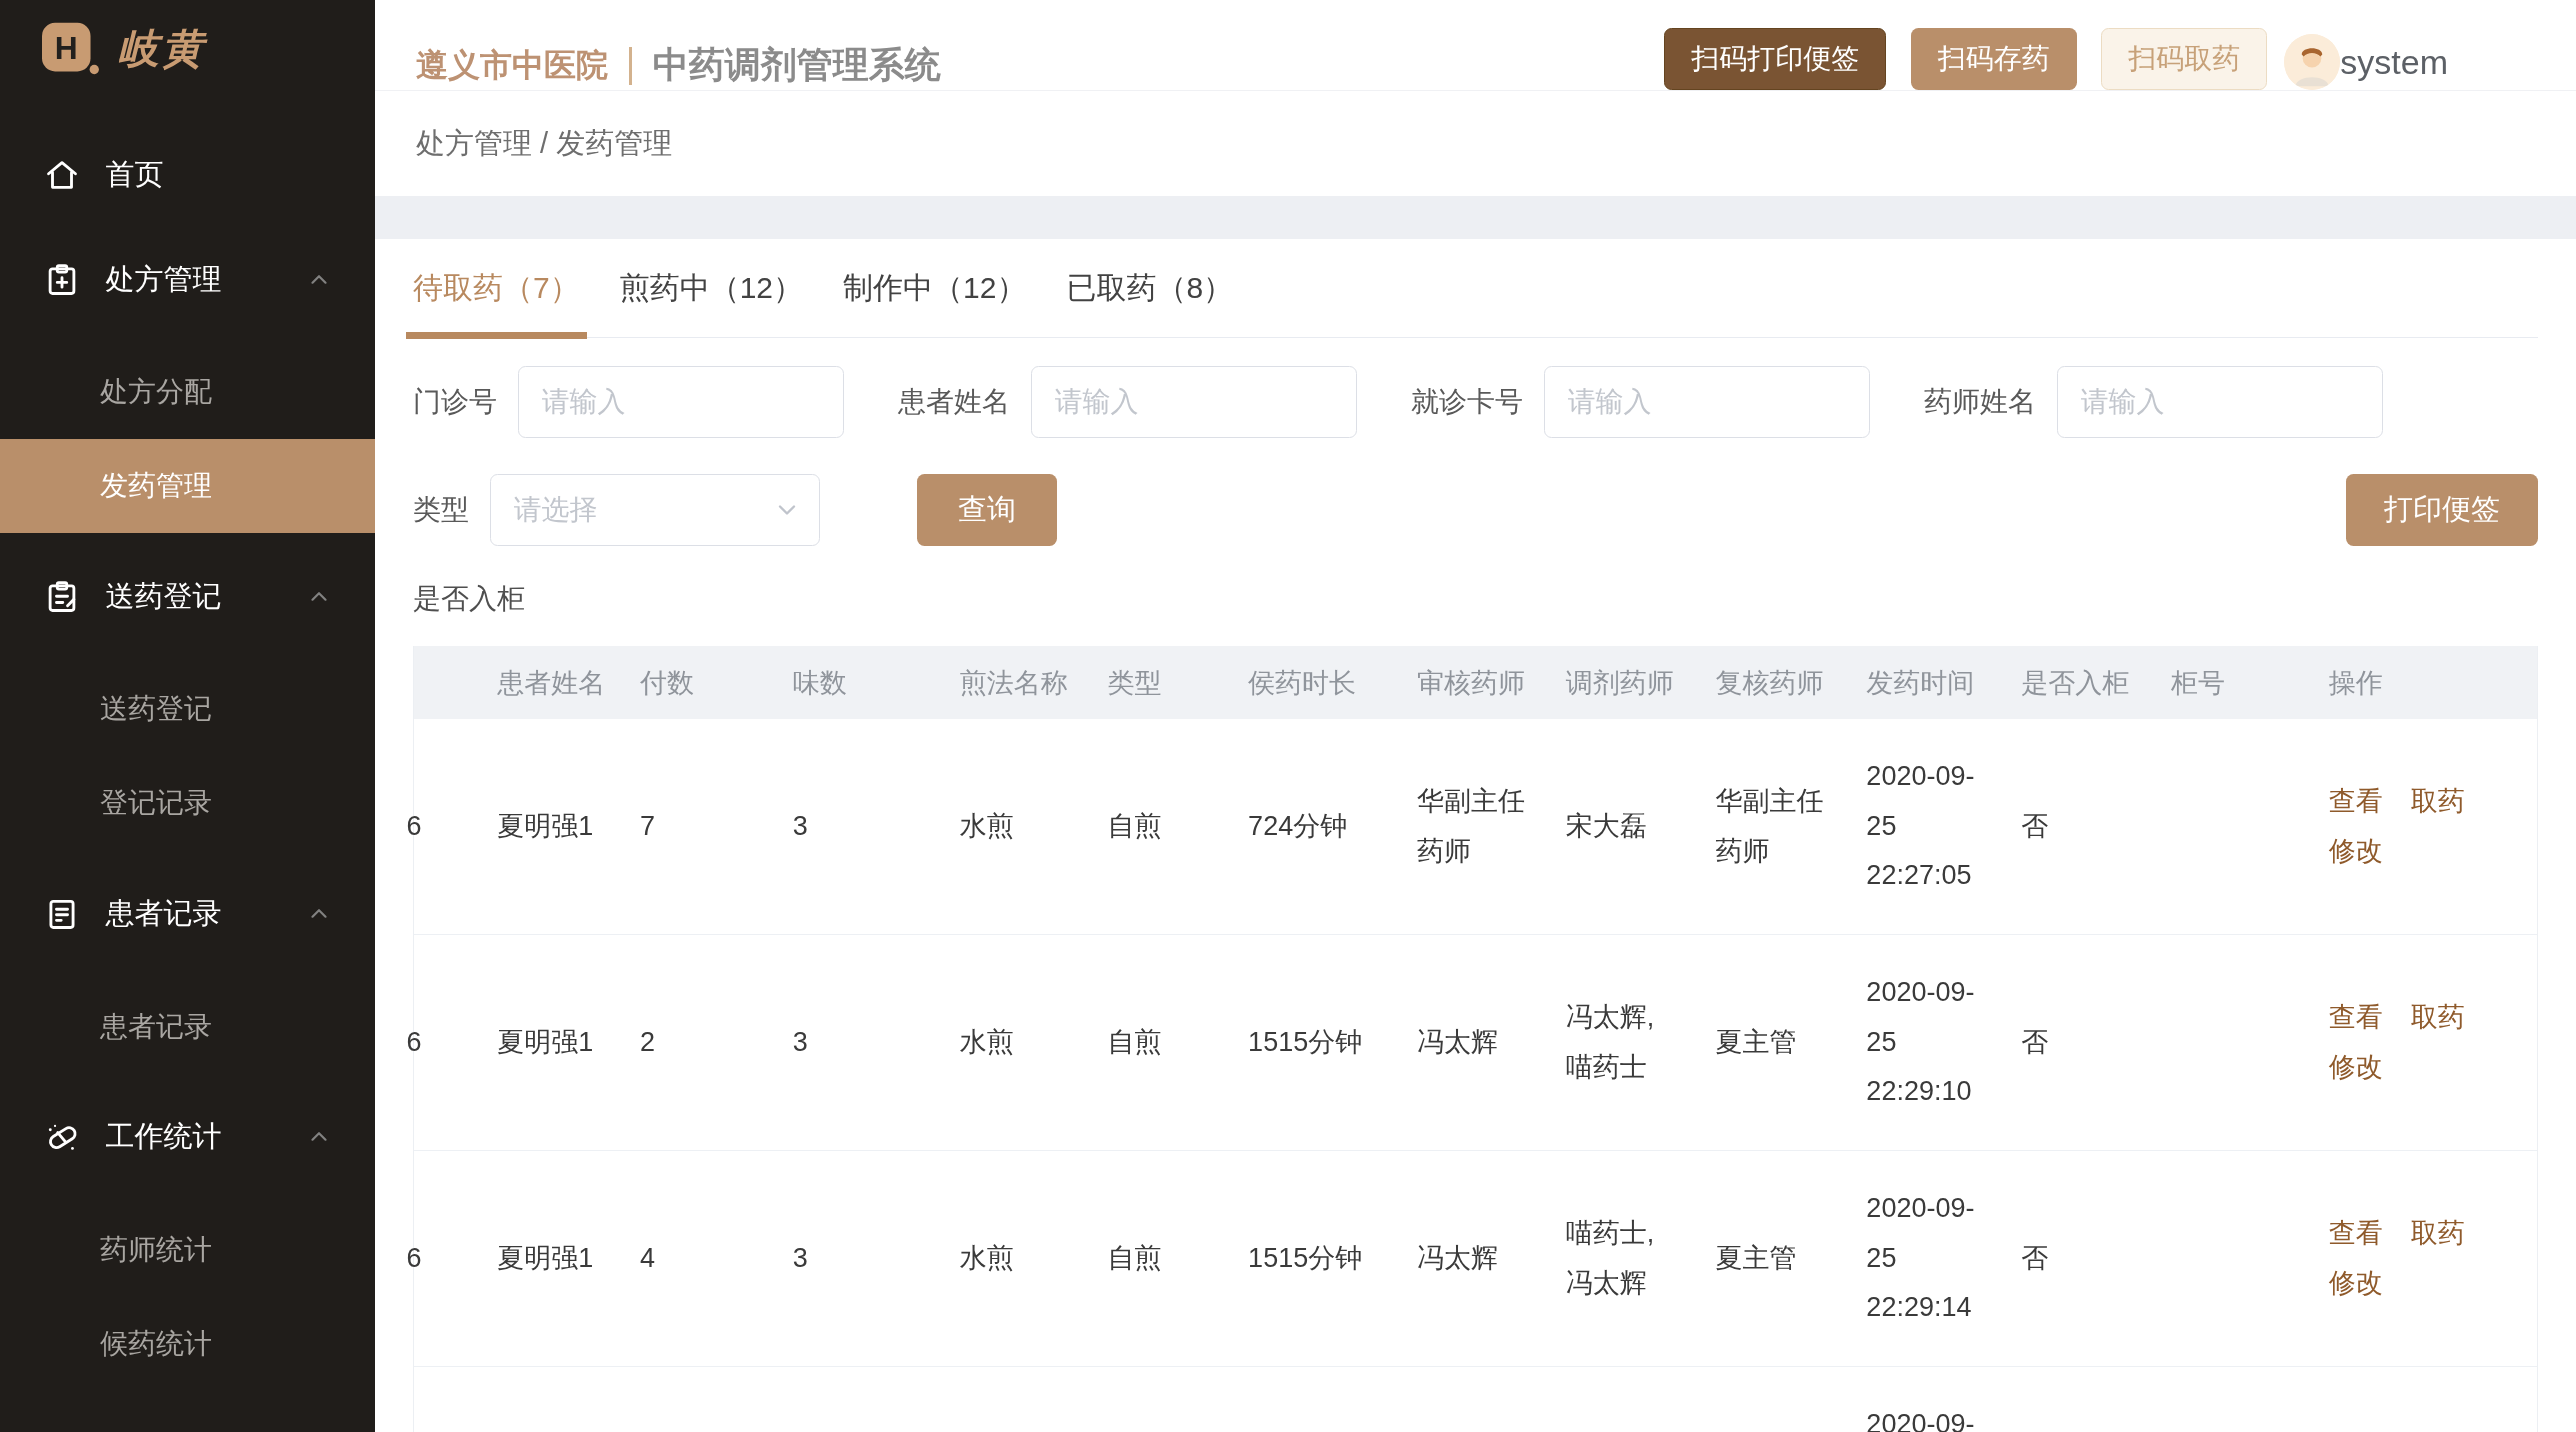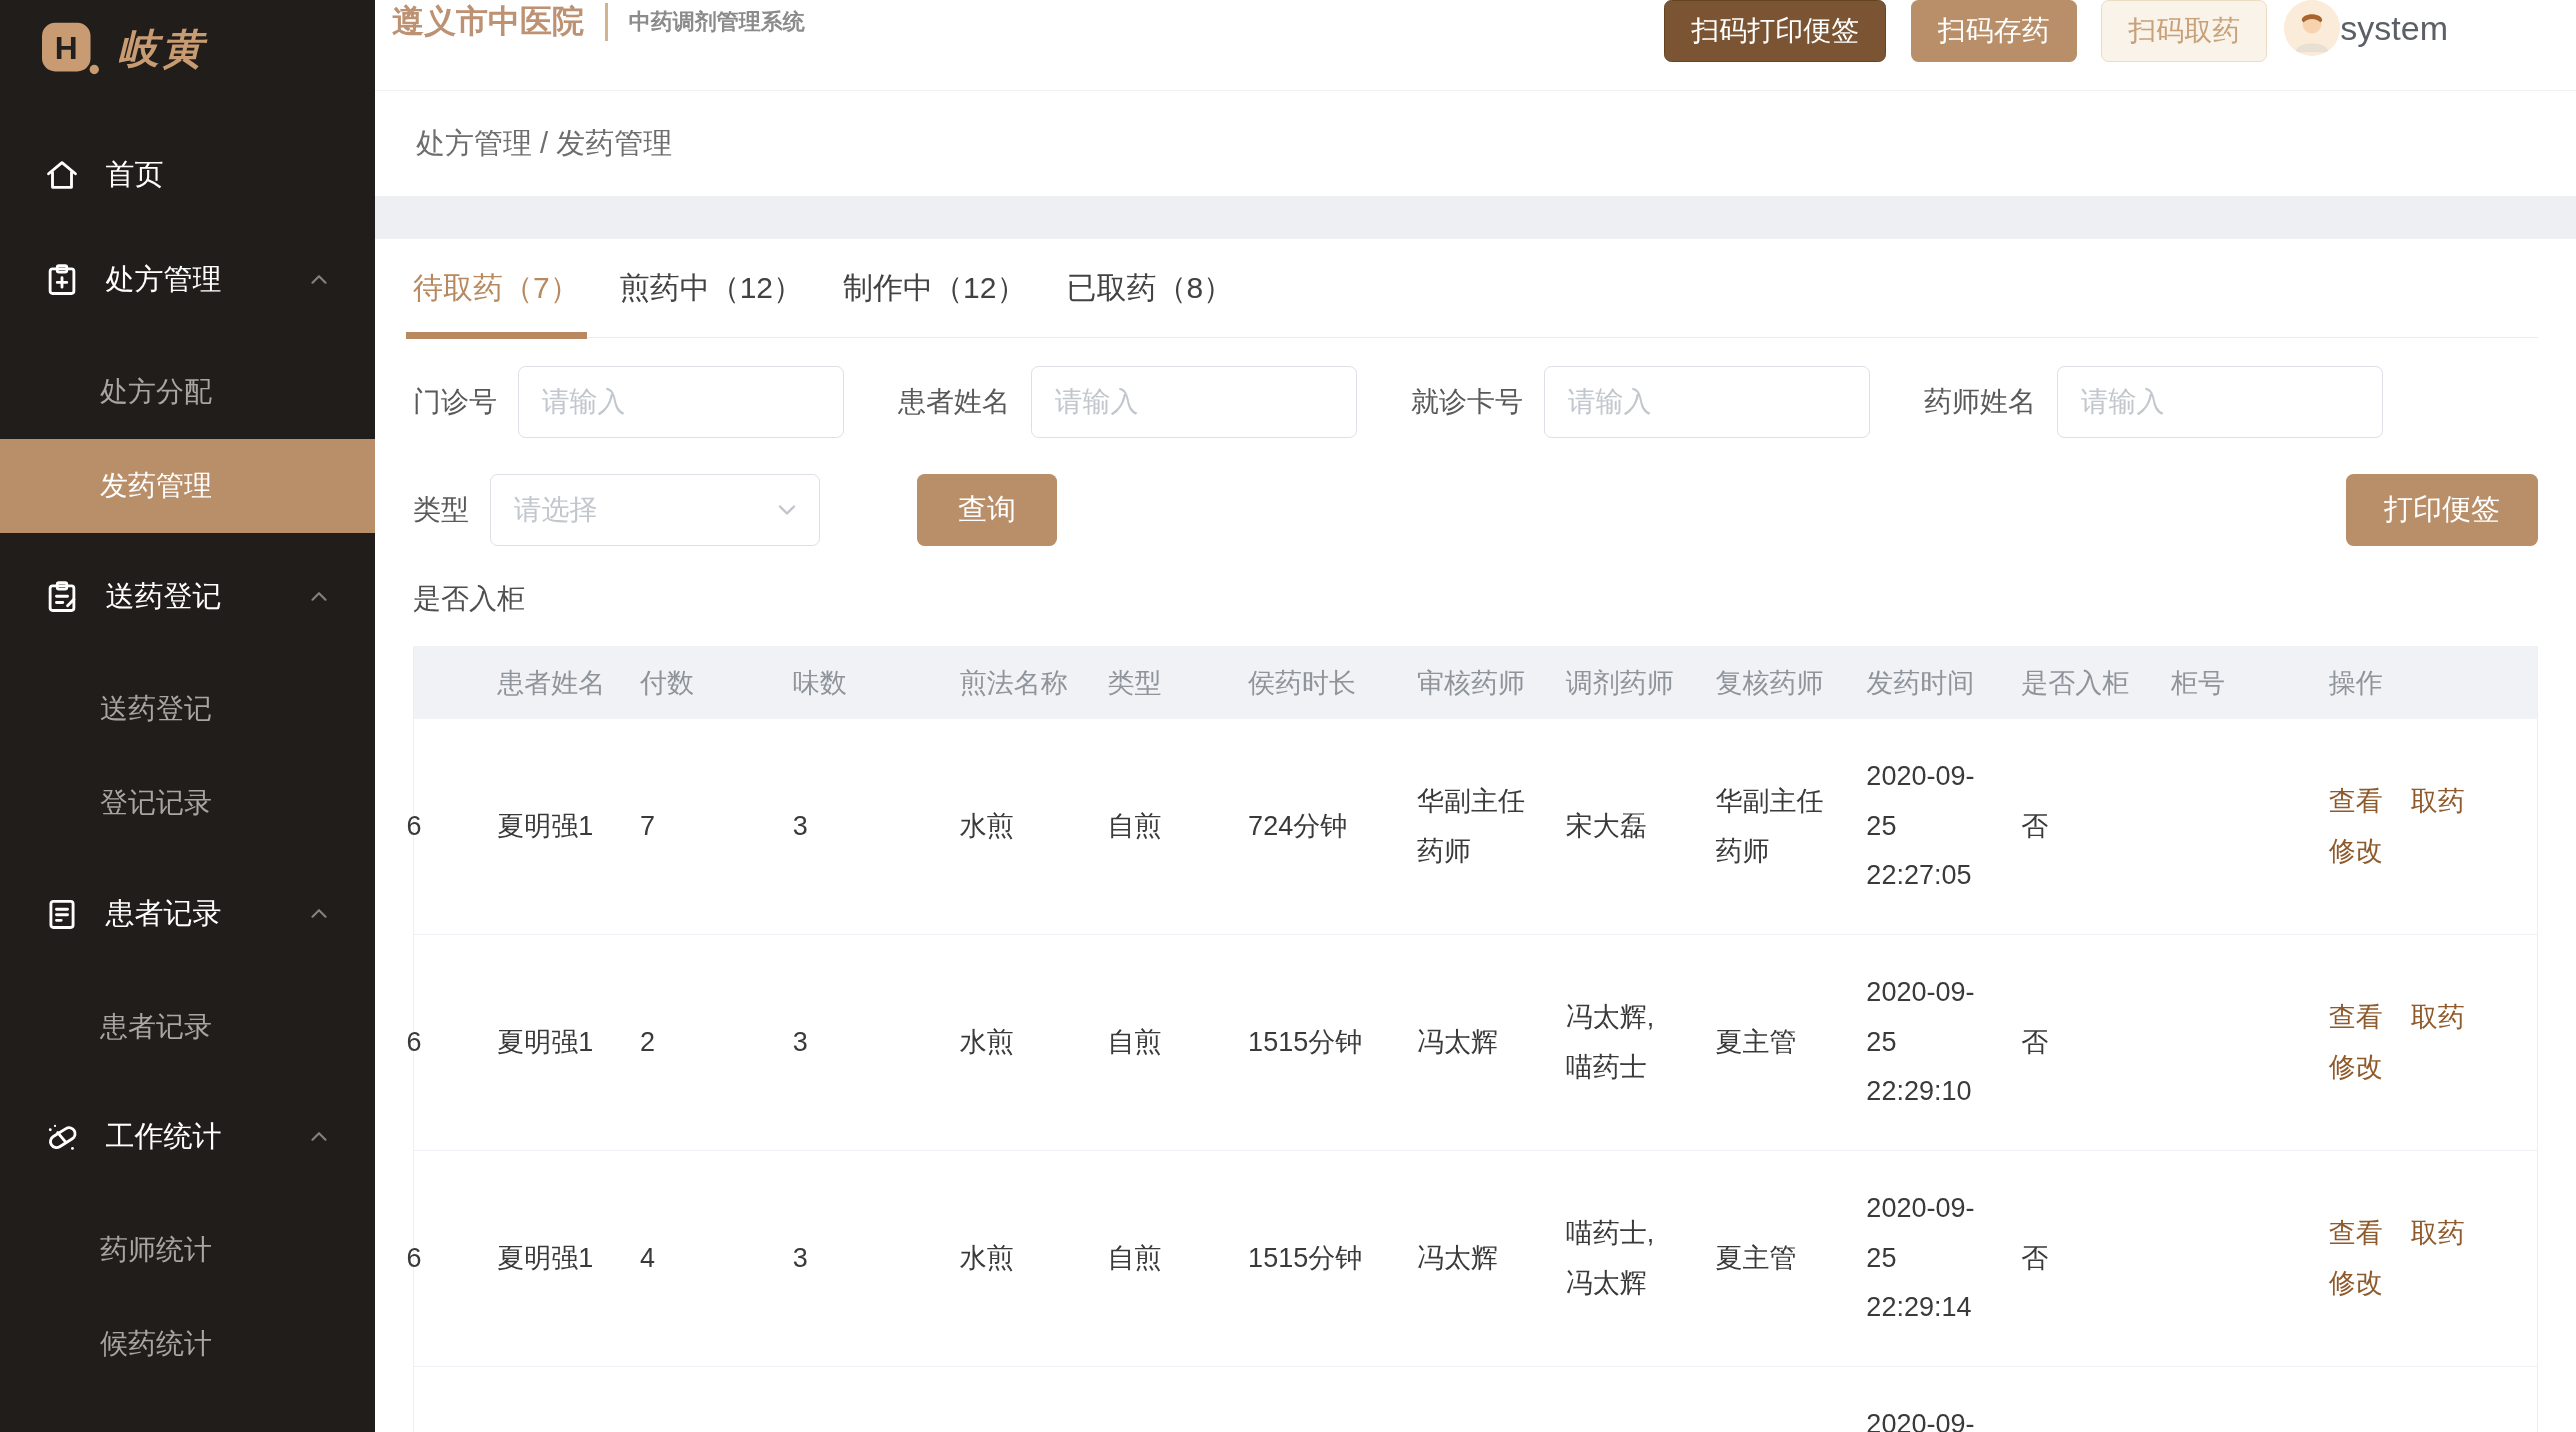--- a/index.html
+++ b/index.html
@@ -20,25 +20,25 @@
   .side-label{font-size:29px;color:#ffffff;}
   .side-chevron{margin-left:auto;display:inline-flex;opacity:.8;}
   .side-chevron svg{width:26px;height:26px;}
   .side-sub{height:94px;display:flex;align-items:center;padding-left:100px;font-size:28px;color:#a9a6a2;cursor:pointer;}
   .side-item + .side-sub{margin-top:13px;}
   .side-sub + .side-item{margin-top:11.3px;}
   .side-sub.active{background:var(--accent);color:#ffffff;}
 
   
   .main{flex:1;display:flex;flex-direction:column;min-width:0;}
-  .topbar{height:90px;background:#fff;display:flex;align-items:flex-start;padding:0 128px 0 17px;flex-shrink:0;}
+  .topbar{height:90px;background:#fff;display:flex;align-items:flex-end;padding:0 128px 0 41px;flex-shrink:0;}
   .topbar-title{display:flex;align-items:center;gap:21px;}
   .hospital{font-size:32px;font-weight:600;color:var(--hospital);}
   .title-divider{width:2.8px;height:38px;background:#d3b28e;}
-  .sys-title{font-size:22px;font-weight:600;color:#8b8b8b;}
+  .sys-title{font-size:36px;font-weight:600;color:#8b8b8b;}
   .topbar-actions{margin-left:auto;display:flex;align-items:center;gap:24.5px;}
   .hbtn{height:62px;border-radius:7.5px;font-size:28px;padding:0 26px;display:flex;align-items:center;
         cursor:pointer;border:1.9px solid transparent;font-family:inherit;}
   .hbtn.dark{background:var(--dark_btn);color:#fff;border-color:var(--dark_btn_border);}
   .hbtn.solid{background:var(--accent);color:#fff;}
   .hbtn.ghost{background:var(--ghost_bg);color:var(--ghost_text);border-color:var(--ghost_border);}
   .user{display:flex;align-items:center;margin-left:17px;cursor:pointer;}
   .avatar{width:56px;height:56px;border-radius:50%;overflow:hidden;background:#fbecd9;flex-shrink:0;}
   .avatar svg{width:56px;height:56px;display:block;}
   .user-name{font-size:34px;color:#5c6066;}

